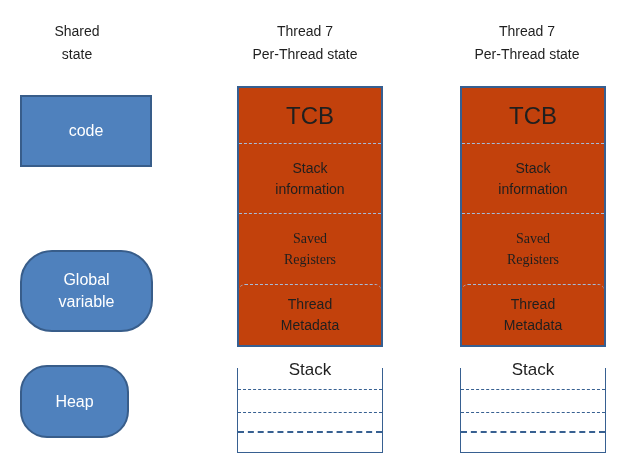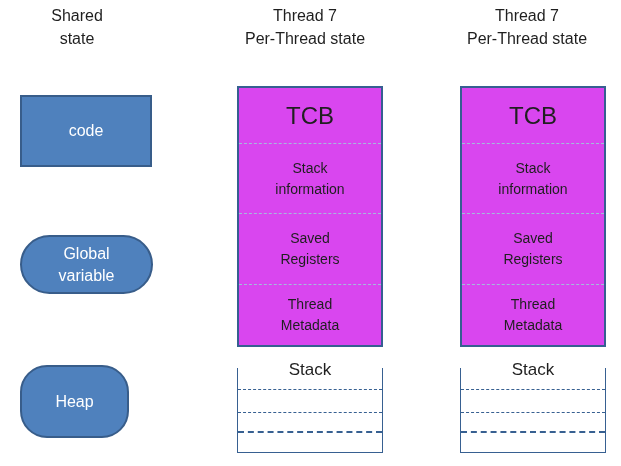--- a/index.html
+++ b/index.html
@@ -6,68 +6,68 @@
   html,body { background:#fff; }
   .canvas {
     position:relative;
     width:621px; height:466px;
     background:#ffffff;
     font-family:"Liberation Sans", sans-serif;
     color:#1f1f1f;
     overflow:hidden;
   }
   .col-header {
-    position:absolute; top:4px;
+    position:absolute; top:20px;
     text-align:center;
-    font-size:16px; line-height:23px;
+    font-size:14px; line-height:23px;
     white-space:pre-line;
   }
   .hdr-shared  { left:7px;   width:140px; }
   .hdr-thread1 { left:225px; width:160px; }
   .hdr-thread2 { left:447px; width:160px; }
 
   .shared-box {
     position:absolute; left:20px;
     background:#4f81bd;
     border:2px solid #385d8a;
     color:#ffffff;
     display:flex; align-items:center; justify-content:center;
     text-align:center;
     font-size:16px; line-height:22px;
     white-space:pre-line;
   }
   .box-code   { top:95px;  width:132px; height:72px; }
-  .box-global { top:235px; width:133px; height:59px;border-radius:32px; }
+  .box-global { top:250px; width:133px; height:82px;border-radius:32px; }
   .box-heap   { top:365px; width:109px; height:73px;border-radius:27px; }
 
   .thread-box {
     position:absolute; top:86px;
     width:146px; height:261px;
     border:2px solid #365f91;
-    background:#d946ef;
+    background:#c2410c;
     display:flex; flex-direction:column;justify-content:space-between;
   }
   .tb-1 { left:237px; }
   .tb-2 { left:460px; }
   .tcb-cell {
     height:55px; flex:0 0 auto;
     display:flex; align-items:center; justify-content:center;
     font-size:24px;
   }
   .section-cell {
     flex:0 0 auto;
     border-top:1px dashed #a4bbdb;
     display:flex; align-items:center; justify-content:center;
     text-align:center;
     font-size:14px; line-height:21px;
     white-space:pre-line;
   }
   .sec-0 { height:70px; }
-  .sec-1 { height:71px; }
-  .sec-2 { flex:1 1 auto; }
+  .sec-1 { height:71px;font-family:Liberation Serif, serif; }
+  .sec-2 { flex:1 1 auto;border-radius:6px; }
 
   .stack-area {
     position:absolute; top:368px;
     width:146px; height:85px;
     border-left:1.5px solid #376091;
     border-right:1.5px solid #376091;
     border-bottom:1.5px solid #376091;
   }
   .sa-1 { left:237px; }
   .sa-2 { left:460px; }

